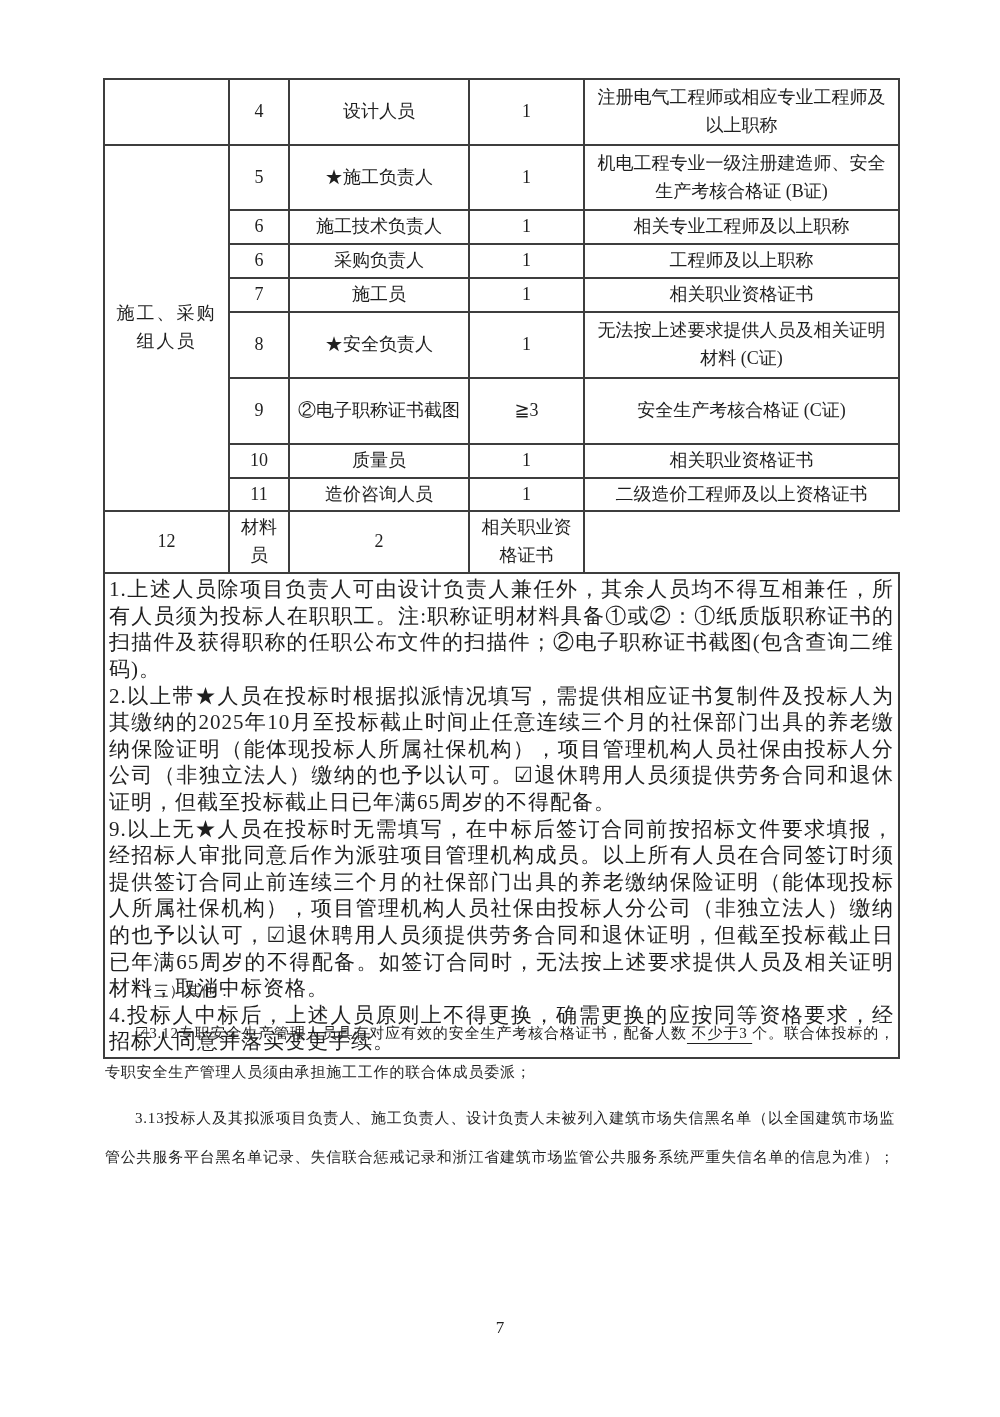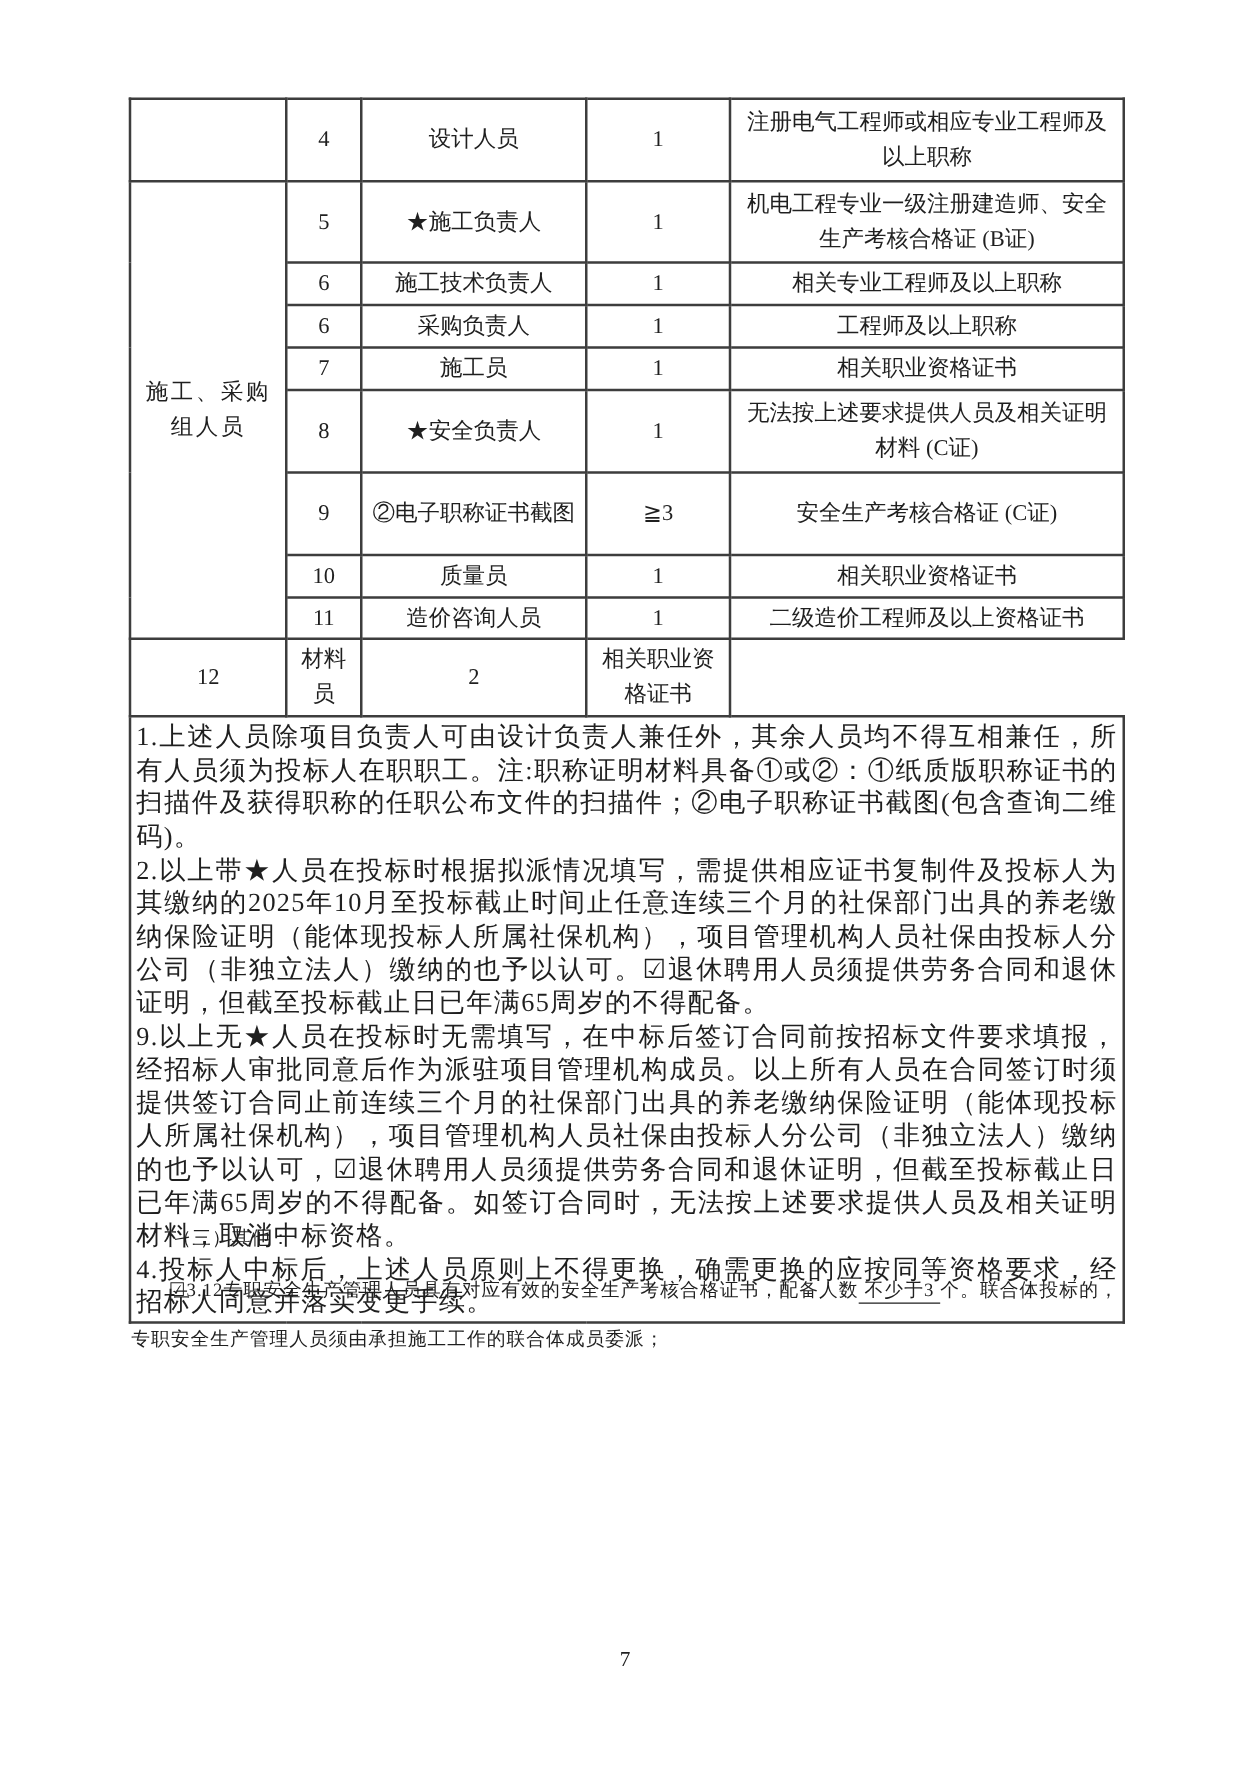--- a/index.html
+++ b/index.html
@@ -172,17 +172,18 @@
           <p>9.以上无★人员在投标时无需填写，在中标后签订合同前按招标文件要求填报，经招标人审批同意后作为派驻项目管理机构成员。以上所有人员在合同签订时须提供签订合同止前连续三个月的社保部门出具的养老缴纳保险证明（能体现投标人所属社保机构），项目管理机构人员社保由投标人分公司（非独立法人）缴纳的也予以认可，☑退休聘用人员须提供劳务合同和退休证明，但截至投标截止日已年满65周岁的不得配备。如签订合同时，无法按上述要求提供人员及相关证明材料，取消中标资格。</p>
           <p>4.投标人中标后，上述人员原则上不得更换，确需更换的应按同等资格要求，经招标人同意并落实变更手续。</p>
         </td>
       </tr>
     </tbody>
   </table>
 
   <div class="other-section">
     <p class="heading">（三）其他：</p>
     <p class="item"><span>☑3.12专职安全生产管理人员具有对应有效的安全生产考核合格证书，配备人数</span><span class="u"> 不少于3 </span><span>个。联合体投标的，专职安全生产管理人员须由承担施工工作的联合体成员委派；</span></p>
+    <p class="item"><span>3.13投标人及其拟派项目负责人、施工负责人、设计负责人未被列入建筑市场失信黑名单（以全国建筑市场监管公共服务平台黑名单记录、失信联合惩戒记录和浙江省建筑市场监管公共服务系统严重失信名单的信息为准）；</span></p>
   </div>
 
   <div class="page-footer">7</div>
 
 </div>
 
 </body></html>

